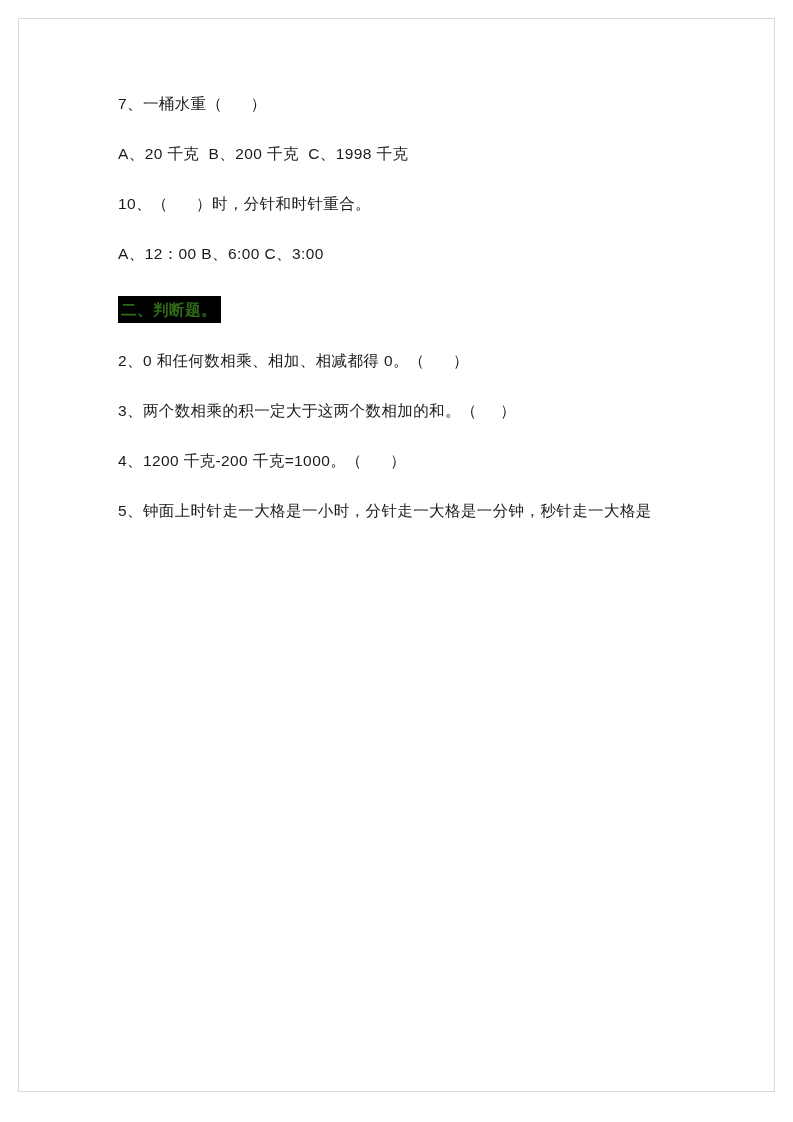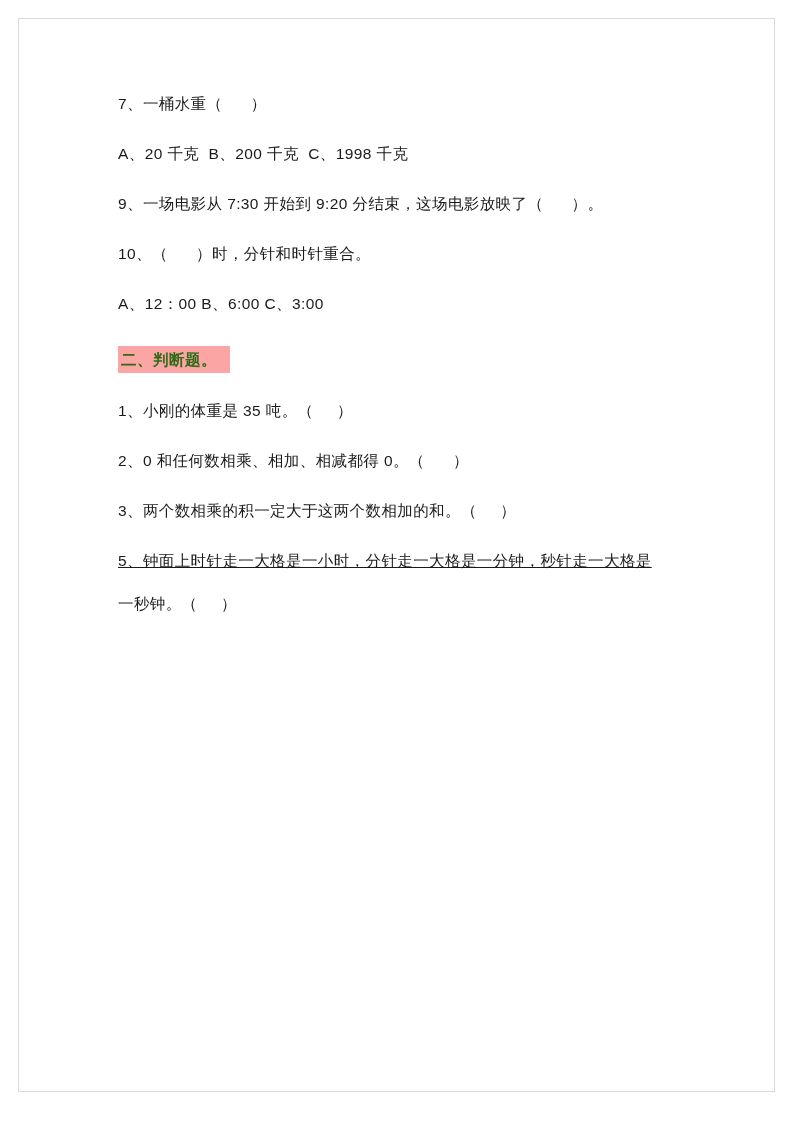--- a/index.html
+++ b/index.html
@@ -35,61 +35,58 @@
   }
   .para {
     font-size: 15.5px;
     line-height: 1.55;
     color: #1a1a1a;
     margin: 0 0 26px 0;
     letter-spacing: 0.4px;
     white-space: pre-wrap;
   }
   .para.tight {
-    margin-bottom: 19px;
-    text-decoration: underline;
+    margin-bottom: 8px;
   }
   .section-head {
     margin: 0 0 26px 0;
   }
   .section-head .hl {
     display: inline-block;
-    background: #fca5a5;
+    background: #000000;
     color: #2f6b16;
     font-weight: bold;
     font-size: 15.5px;
     line-height: 1.5;
-    padding: 2px 13px 2px 3px;
+    padding: 2px 4px 2px 3px;
     letter-spacing: 0.5px;
   }
   .spacer-small { height: 4px; }
 </style>
 </head>
 <body>
 
 <div class="page">
   <div class="page-border"></div>
 
   <div class="content">
 
     <p class="para">7、一桶水重（      ）</p>
     <p class="para">A、20 千克  B、200 千克  C、1998 千克</p>
 
 
-    <p class="para">9、一场电影从 7:30 开始到 9:20 分结束，这场电影放映了（      ）。</p>
 
     <p class="para">10、（      ）时，分针和时针重合。</p>
     <p class="para">A、12：00 B、6:00 C、3:00</p>
 
     <div class="spacer-small"></div>
 
     <div class="section-head">
       <span class="hl">二、判断题。</span>
     </div>
 
-    <p class="para">1、小刚的体重是 35 吨。（     ）</p>
     <p class="para">2、0 和任何数相乘、相加、相减都得 0。（      ）</p>
     <p class="para">3、两个数相乘的积一定大于这两个数相加的和。（     ）</p>
+    <p class="para">4、1200 千克-200 千克=1000。（      ）</p>
     <p class="para tight">5、钟面上时针走一大格是一小时，分针走一大格是一分钟，秒针走一大格是</p>
-    <p class="para">一秒钟。（     ）</p>
 
   </div>
 </div>
 
 </body></html>

